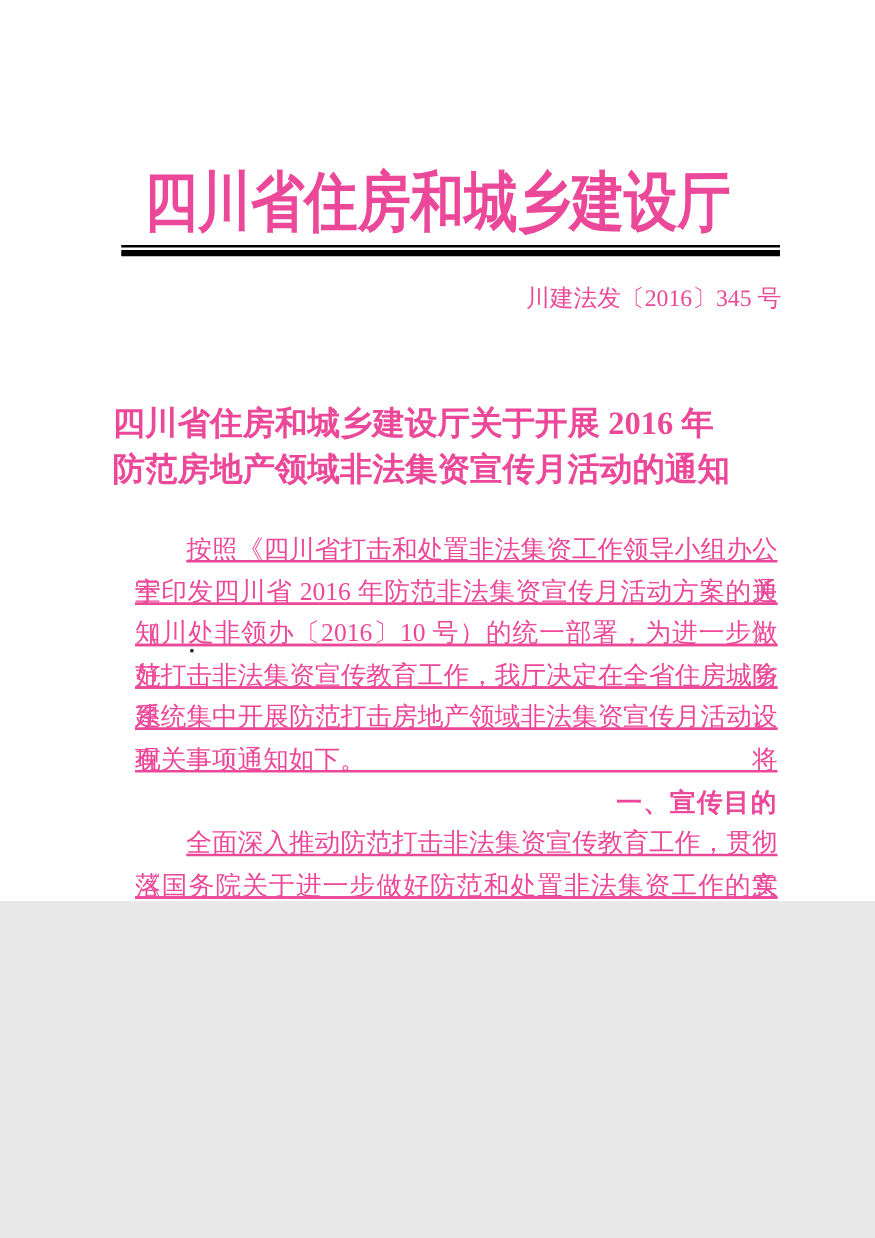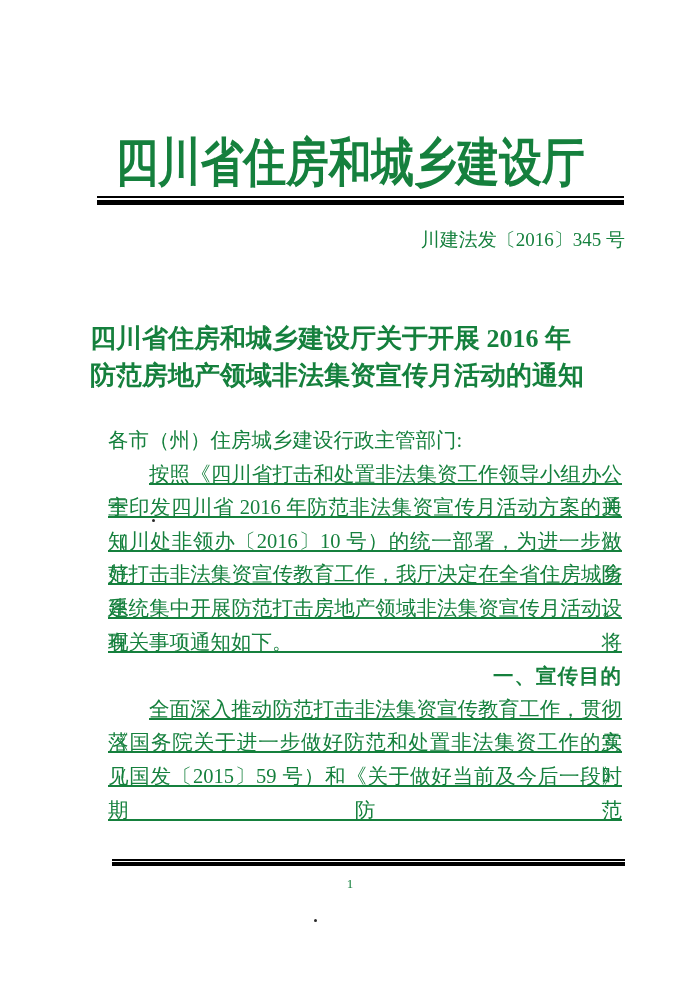--- a/index.html
+++ b/index.html
@@ -1,22 +1,22 @@
 <!DOCTYPE html>
 <html><head>
 <meta charset="utf-8">
 <style>
   html,body{margin:0;padding:0;background:#e8e8e8;}
   .page{
     position:relative;
-    width:700px;height:990px;
+    width:700px;height:721px;
     background:#ffffff;
     margin:0 auto;
     overflow:hidden;
-    color:#15803d;
+    color:#ec4899;
     font-family:"Liberation Serif","DejaVu Serif",serif;
   }
   
   .masthead{
     position:absolute;top:137px;left:0;width:700px;
     text-align:center;
     font-size:52px;line-height:52px;font-weight:bold;
     white-space:nowrap;
   }
   .masthead .squeeze{
@@ -90,21 +90,20 @@
   <div class="double-rule rule-header"></div>
 
   <div class="doc-number">川建法发〔2016〕345 号</div>
 
   <div class="doc-title">
     <div>四川省住房和城乡建设厅关于开展 2016 年</div>
     <div>防范房地产领域非法集资宣传月活动的通知</div>
   </div>
 
   <div class="body-text">
-    <div class="line">各市（州）住房城乡建设行政主管部门:</div>
     <div class="line indent just">按照《四川省打击和处置非法集资工作领导小组办公室关</div>
     <div class="line just">于印发四川省 2016 年防范非法集资宣传月活动方案的通知》</div>
     <div class="line just">（川处非领办〔2016〕10 号）的统一部署，为进一步做好防</div>
     <div class="line just">范打击非法集资宣传教育工作，我厅决定在全省住房城乡建设</div>
     <div class="line just">系统集中开展防范打击房地产领域非法集资宣传月活动。现将</div>
     <div class="line">有关事项通知如下。</div>
     <div class="line indent heading">一、宣传目的</div>
     <div class="line indent just">全面深入推动防范打击非法集资宣传教育工作，贯彻落实</div>
     <div class="line just">《国务院关于进一步做好防范和处置非法集资工作的意见》</div>
     <div class="line just">（国发〔2015〕59 号）和《关于做好当前及今后一段时期防范</div>

